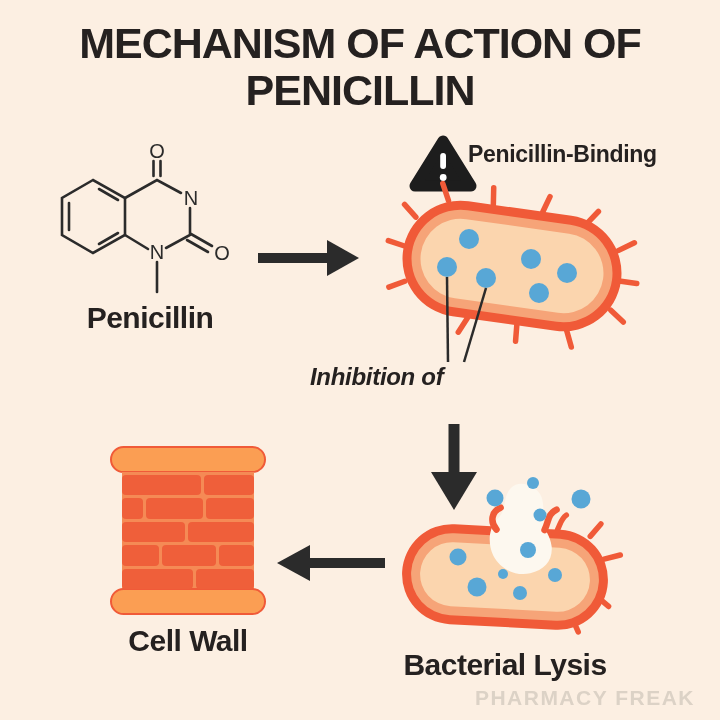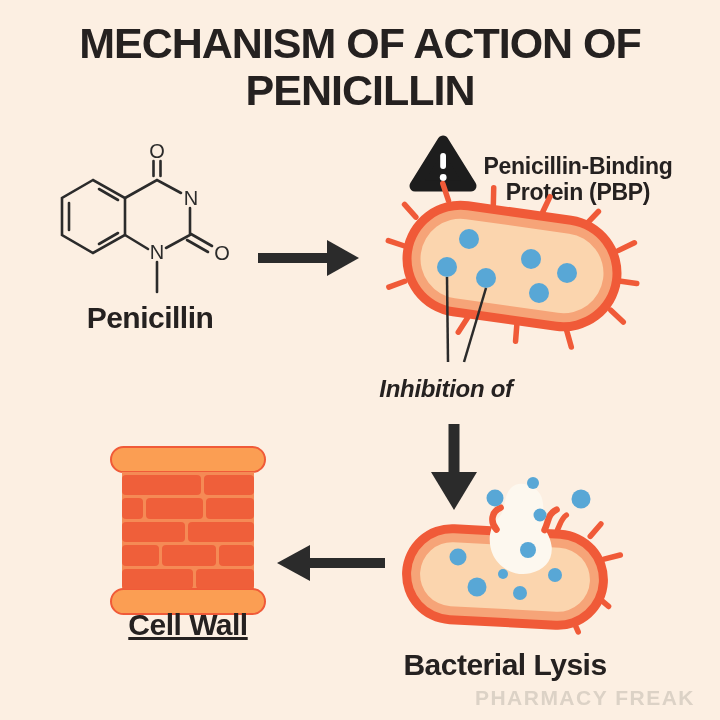--- a/index.html
+++ b/index.html
@@ -8,21 +8,21 @@
     --pbp-dot-blue:#58a7d6; --brick:#ef5f3a; --mortar:#f58a55; --wall-cap:#fb9e53;
     --burst-white:#fdf8ef; --watermark-gray:#dcd2c6;
   }
   *{margin:0;padding:0;box-sizing:border-box;}
   html,body{width:720px;height:720px;}
   body{font-family:"Liberation Sans", sans-serif; background:var(--background); position:relative; overflow:hidden;}
   .abs{position:absolute;}
   .title{top:20px; left:0; width:720px; text-align:center; font-size:43px; line-height:47px;
          font-weight:900; letter-spacing:-1px; color:var(--text-dark);}
   .name-label{text-align:center; font-weight:700; font-size:30px; letter-spacing:-0.5px; color:var(--text-dark);}
-  .small-bold{text-align:center; font-weight:700; font-size:23px; line-height:26px; letter-spacing:-0.3px; color:var(--text-dark);margin-top:12px;}
+  .small-bold{text-align:left; font-weight:700; font-size:23px; line-height:26px; letter-spacing:-0.3px; color:var(--text-dark);}
   .watermark{top:686px; right:25px; font-size:21px; font-weight:700; letter-spacing:1.5px; color:var(--watermark-gray);}
   svg{display:block; overflow:visible;}
   .bond{stroke:var(--line-dark); stroke-width:2.6; fill:none; stroke-linecap:round;}
   .atom{font-size:20px; font-weight:500; fill:var(--line-dark); text-anchor:middle;}
   .arrow-line{stroke:var(--line-dark); stroke-width:10; stroke-linecap:butt;}
   .arrow-head{fill:var(--line-dark);}
   .spike{stroke:var(--bacteria-outer); stroke-width:5.5; stroke-linecap:round; fill:none;}
   .dot{fill:var(--pbp-dot-blue);}
   .pointer{stroke:var(--line-dark); stroke-width:2.5;}
   .cap{height:27px; width:156px; border-radius:14px; background:var(--wall-cap); border:2.5px solid var(--bacteria-outer);}
@@ -68,21 +68,20 @@
   <polygon class="arrow-head" points="74,2 74,38 106,20"></polygon>
 </svg>
 
 <svg class="abs" style="left:408px; top:134px;" width="70" height="60" viewBox="0 0 70 60">
   <path d="M35,7 L63,52 L7,52 Z" fill="#1d1d1d" stroke="#1d1d1d" stroke-width="11" stroke-linejoin="round"></path>
   <rect x="32.2" y="19" width="5.8" height="16" rx="2.9" fill="#ffffff"></rect>
   <circle cx="35.2" cy="43.5" r="3.4" fill="#ffffff"></circle>
 </svg>
 <div class="abs small-bold" style="left:468px; top:141px; width:220px;">
   <div>Penicillin-Binding</div>
-  <div>Protein (PBP)</div>
 </div>
 
 <svg class="abs" style="left:388px; top:196px;" width="262" height="172" viewBox="0 0 262 172">
   <g transform="rotate(8 124 70)">
 
     <path class="spike" d="M52,14 L44,-2"></path>
     <path class="spike" d="M97,12 L95,-5"></path>
     <path class="spike" d="M147,12 L152,-4"></path>
     <path class="spike" d="M192,18 L202,4"></path>
     <path class="spike" d="M227,40 L242,30"></path>
@@ -180,15 +179,15 @@
       <div class="brick" style="width:43%"></div>
       <div class="brick" style="width:28%"></div>
     </div>
     <div class="brick-row" style="margin-bottom:0;">
       <div class="brick" style="width:55%"></div>
       <div class="brick" style="width:45%"></div>
     </div>
   </div>
   <div class="cap"></div>
 </div>
-<div class="abs name-label" style="left:86px; top:608px; width:204px;text-decoration:underline;">Cell Wall</div>
+<div class="abs name-label" style="left:86px; top:624px; width:204px;">Cell Wall</div>
 
 <div class="abs watermark">PHARMACY FREAK</div>
 
 </body></html>

